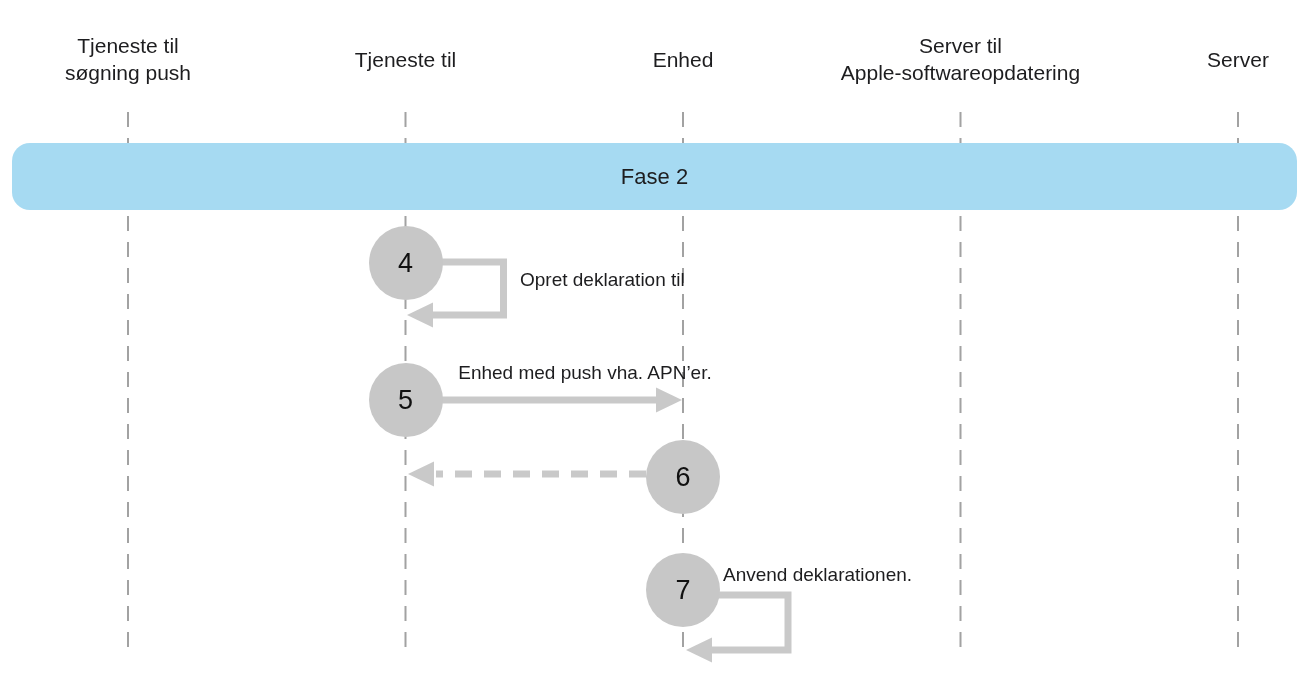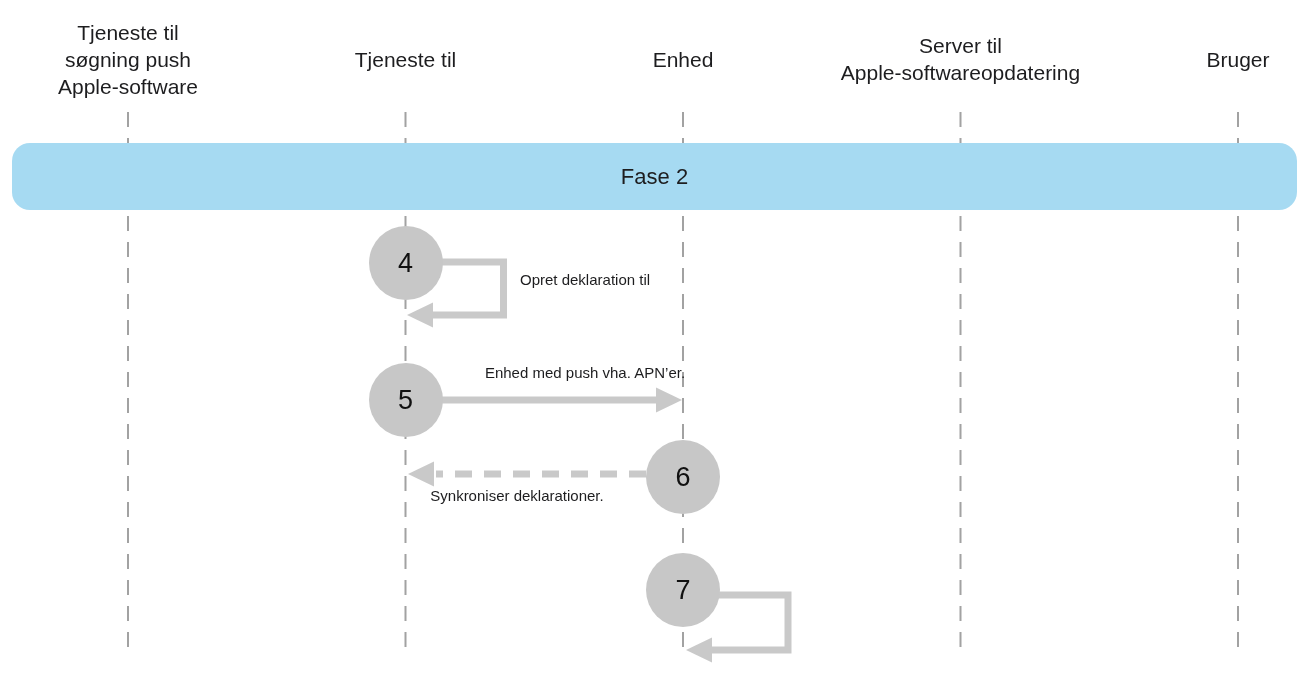--- a/index.html
+++ b/index.html
@@ -80,21 +80,21 @@
     display: flex;
     align-items: center;
     justify-content: center;
   }
   .step-circle span {
     font-size: 27px;
     color: #111111;
   }
   .step-label {
     position: absolute;
-    font-size: 15px;
+    font-size: 19px;
     line-height: 23px;
     color: var(--text);
     white-space: nowrap;
   }
   .step-label.centered { transform: translateX(-50%); }
   .step-label span { display: block; }
 </style>
 </head>
 <body>
 
@@ -128,57 +128,56 @@
     <g>
       <path class="arrow-line" d="M 717 595 L 788 595 L 788 650 L 712 650"></path>
       <polygon class="arrow-head" points="686,650 712,637.5 712,662.5"></polygon>
     </g>
   </svg>
 
   <div class="lane-header" style="left:128px">
     <div class="lane-label">
       <span>Tjeneste til</span>
       <span>søgning push</span>
-      <span>Apple-software</span>
     </div>
   </div>
   <div class="lane-header" style="left:405.5px">
     <div class="lane-label">
       <span>Tjeneste til</span>
     </div>
   </div>
   <div class="lane-header" style="left:960.5px">
     <div class="lane-label">
       <span>Server til</span>
       <span>Apple-softwareopdatering</span>
     </div>
   </div>
   <div class="lane-header" style="left:683px">
     <div class="lane-label">
       <span>Enhed</span>
     </div>
   </div>
   <div class="lane-header" style="left:1238px">
     <div class="lane-label">
-      <span>Bruger</span>
+      <span>Server</span>
     </div>
   </div>
 
   <div class="step-circle" style="left:368.5px; top:226px">
     <span>4</span>
   </div>
   <div class="step-circle" style="left:368.5px; top:363px">
     <span>5</span>
   </div>
   <div class="step-circle" style="left:646px; top:440px">
     <span>6</span>
   </div>
   <div class="step-circle" style="left:646px; top:553px">
     <span>7</span>
   </div>
 
   <div class="step-label" style="left:520px; top:268px">
     <span>Opret deklaration til</span>
   </div>
   <div class="step-label centered" style="left:585px; top:361px">Enhed med push vha. APN’er.</div>
-  <div class="step-label centered" style="left:517px; top:484px">Synkroniser deklarationer.</div>
+  <div class="step-label" style="left:723px; top:563px">Anvend deklarationen.</div>
 
 </div>
 
 </body></html>

